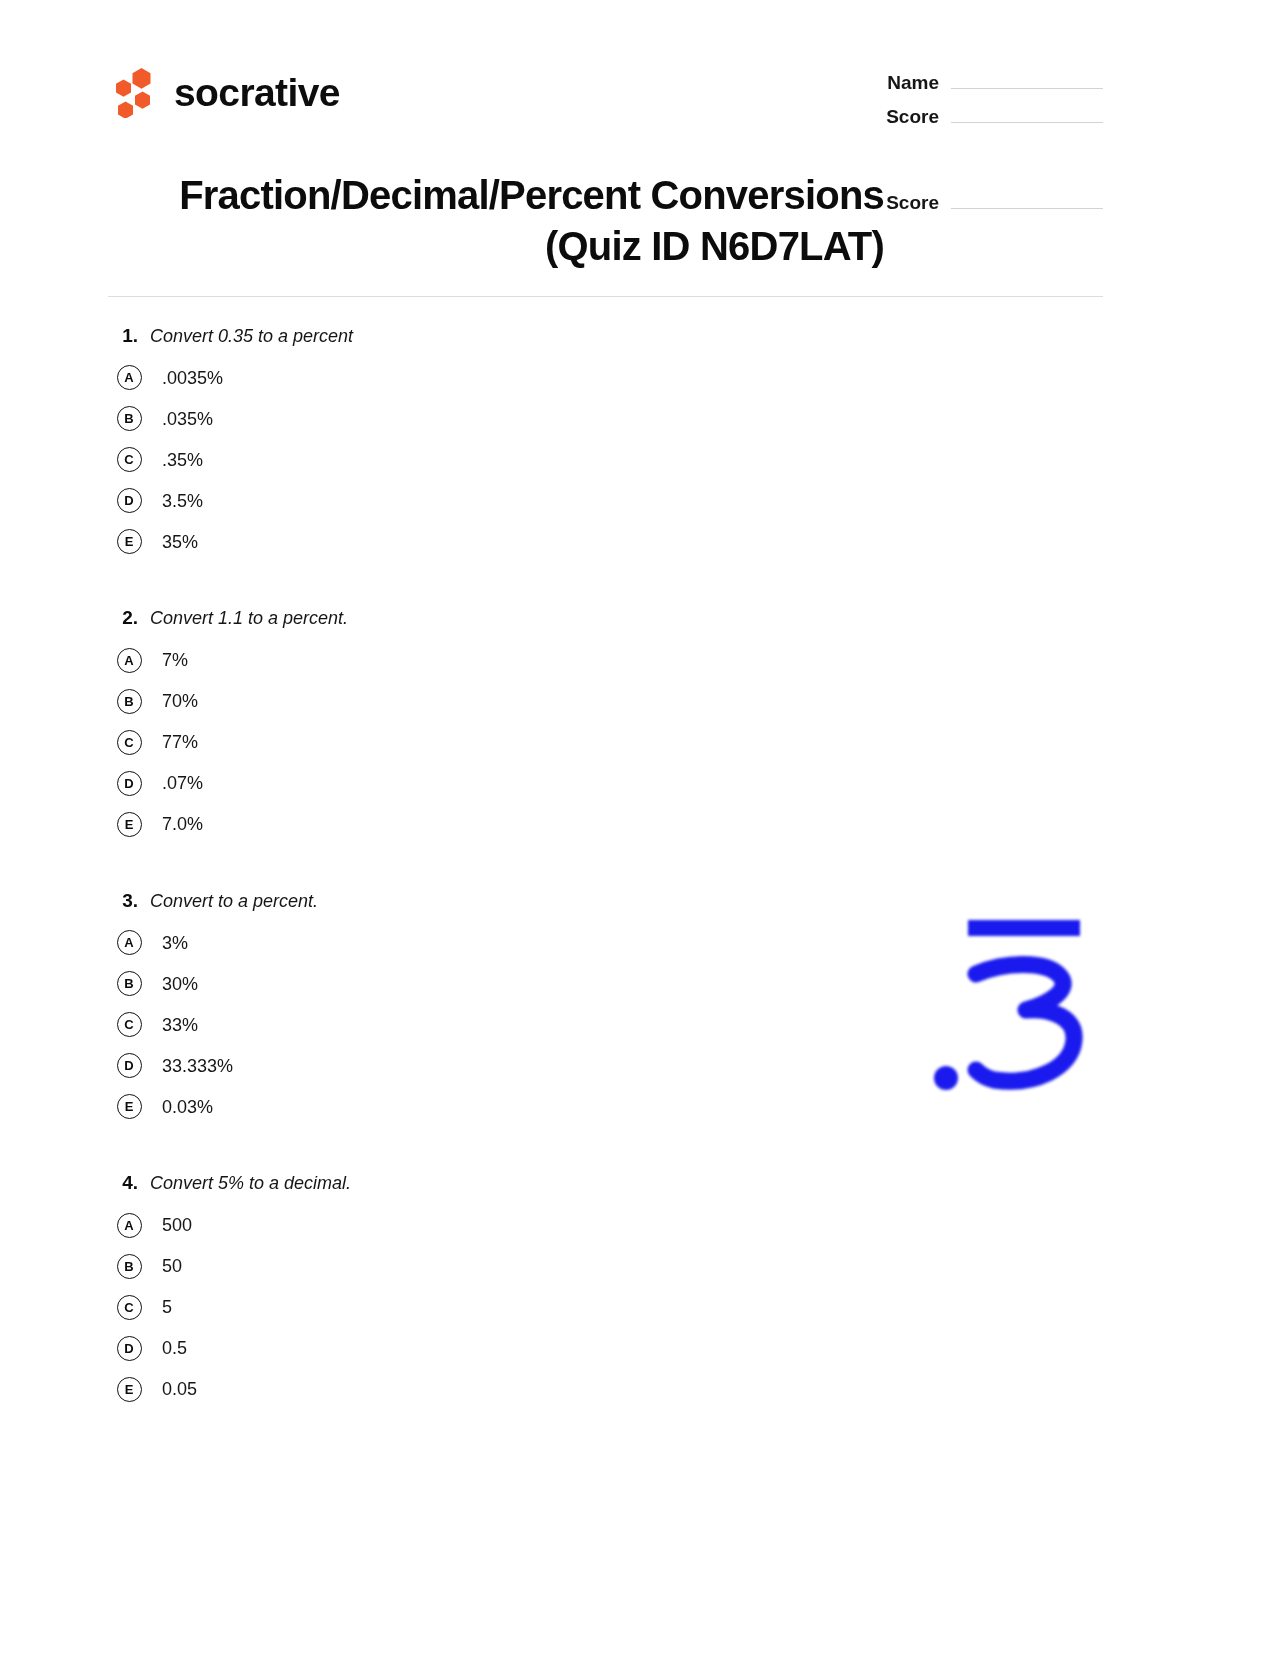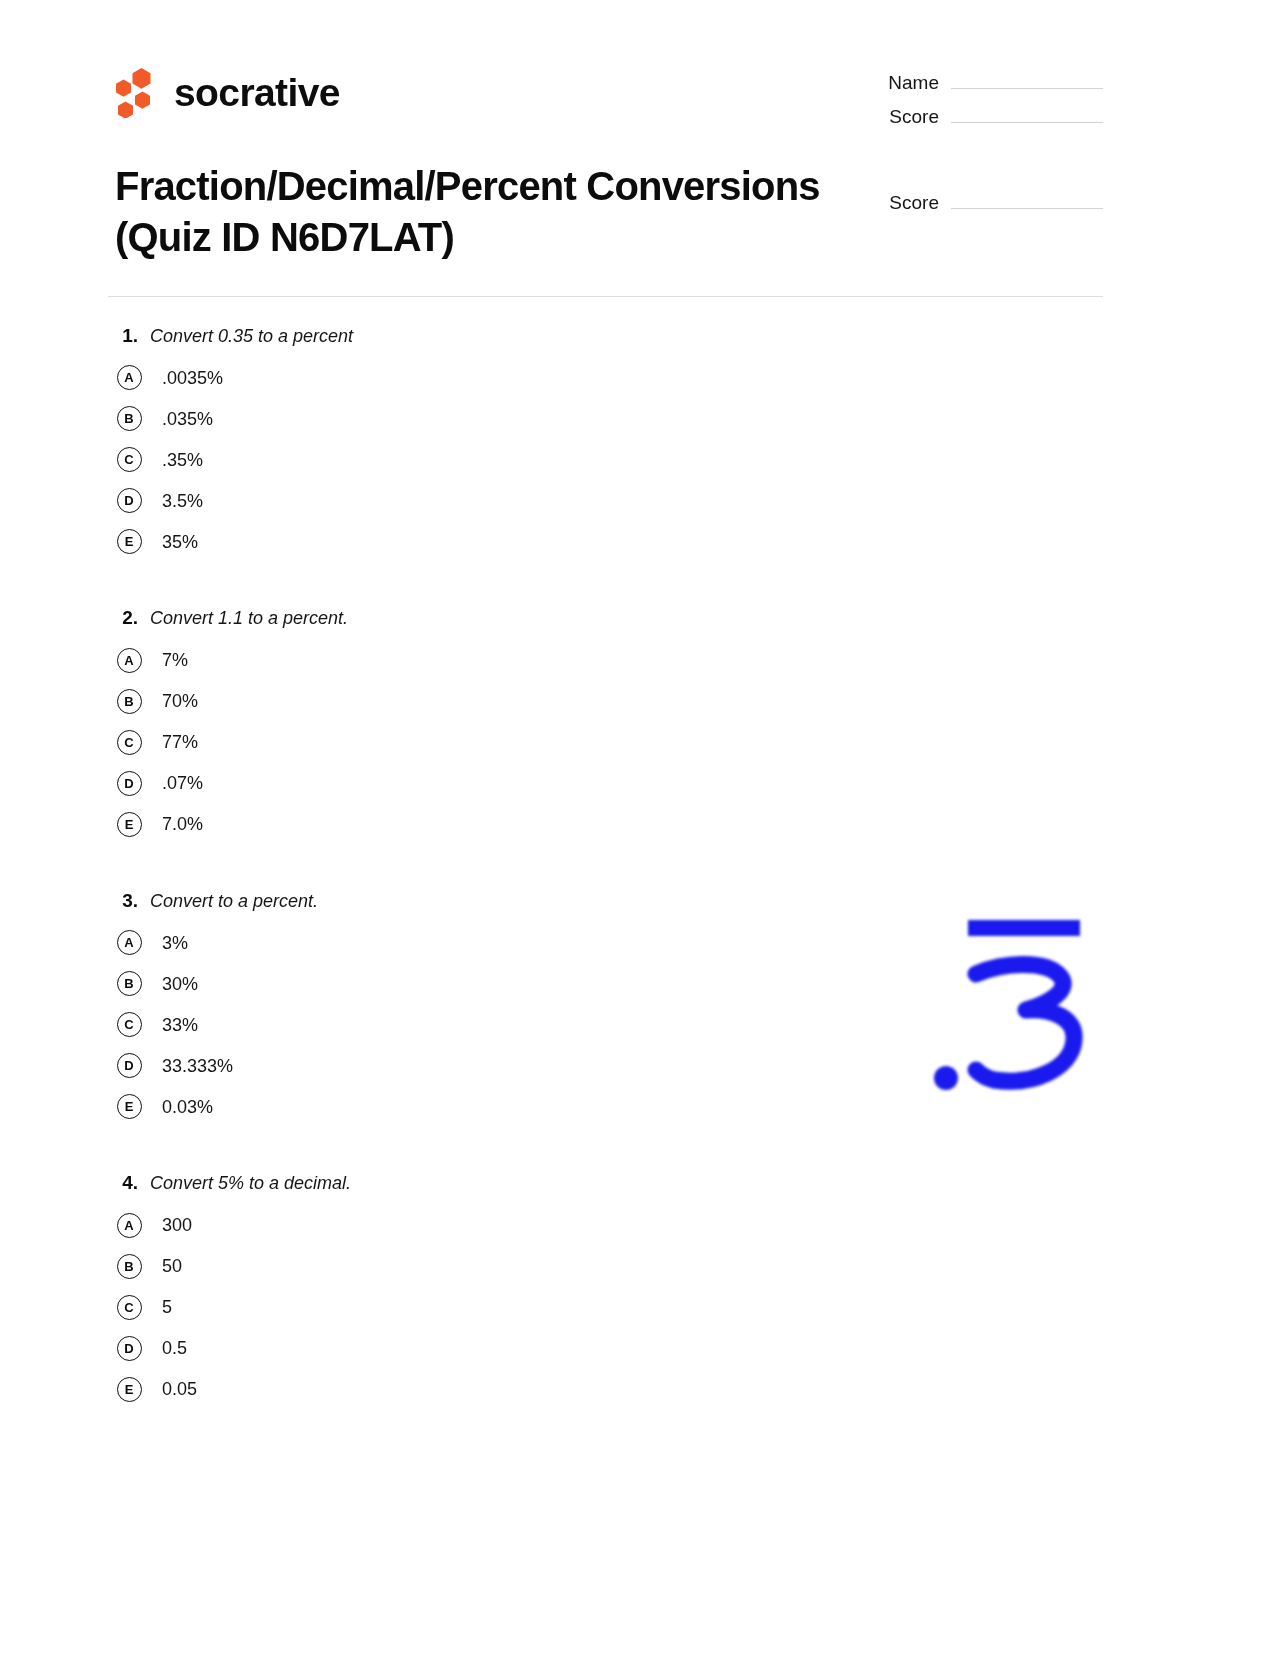--- a/index.html
+++ b/index.html
@@ -56,20 +56,21 @@
     position: absolute;
     right: 0;
     top: 14px;
     width: 240px;
   }
   .meta-row {
     display: flex;
     align-items: baseline;
     justify-content: flex-end;
     margin-bottom: 12px;
+    font-weight: bold;
   }
   .meta-row.score { margin-top: 64px; }
   .meta-label {
     font-size: 19px;
     color: #161616;
     white-space: nowrap;
     margin-right: 12px;
   }
   .meta-line {
     display: block;
@@ -81,21 +82,22 @@
   .quiz-title {
     position: absolute;
     left: 0;
     top: 96px;
     width: 760px;
     font-size: 40px;
     font-weight: 700;
     line-height: 1.28;
     letter-spacing: -0.8px;
     color: #0c0c0c;
-    margin: 7px;
+    margin: 16px;
+    text-align: right;
   }
 
   .divider {
     position: absolute;
     left: 108px;
     top: 296px;
     width: 995px;
     height: 0;
     border-top: 1.5px solid #dcdde0;
   }
@@ -340,21 +342,21 @@
       <div class="question">
         <div class="q-head">
           <span class="q-num">4.</span>
           <span class="q-text">Convert 5% to a decimal.</span>
         </div>
         <ul class="options">
           <li class="option">
             <span class="opt-bubble">
               <span class="bubble">A</span>
             </span>
-            <span class="opt-text">300</span>
+            <span class="opt-text">500</span>
           </li>
           <li class="option">
             <span class="opt-bubble">
               <span class="bubble">B</span>
             </span>
             <span class="opt-text">50</span>
           </li>
           <li class="option">
             <span class="opt-bubble">
               <span class="bubble">C</span>

